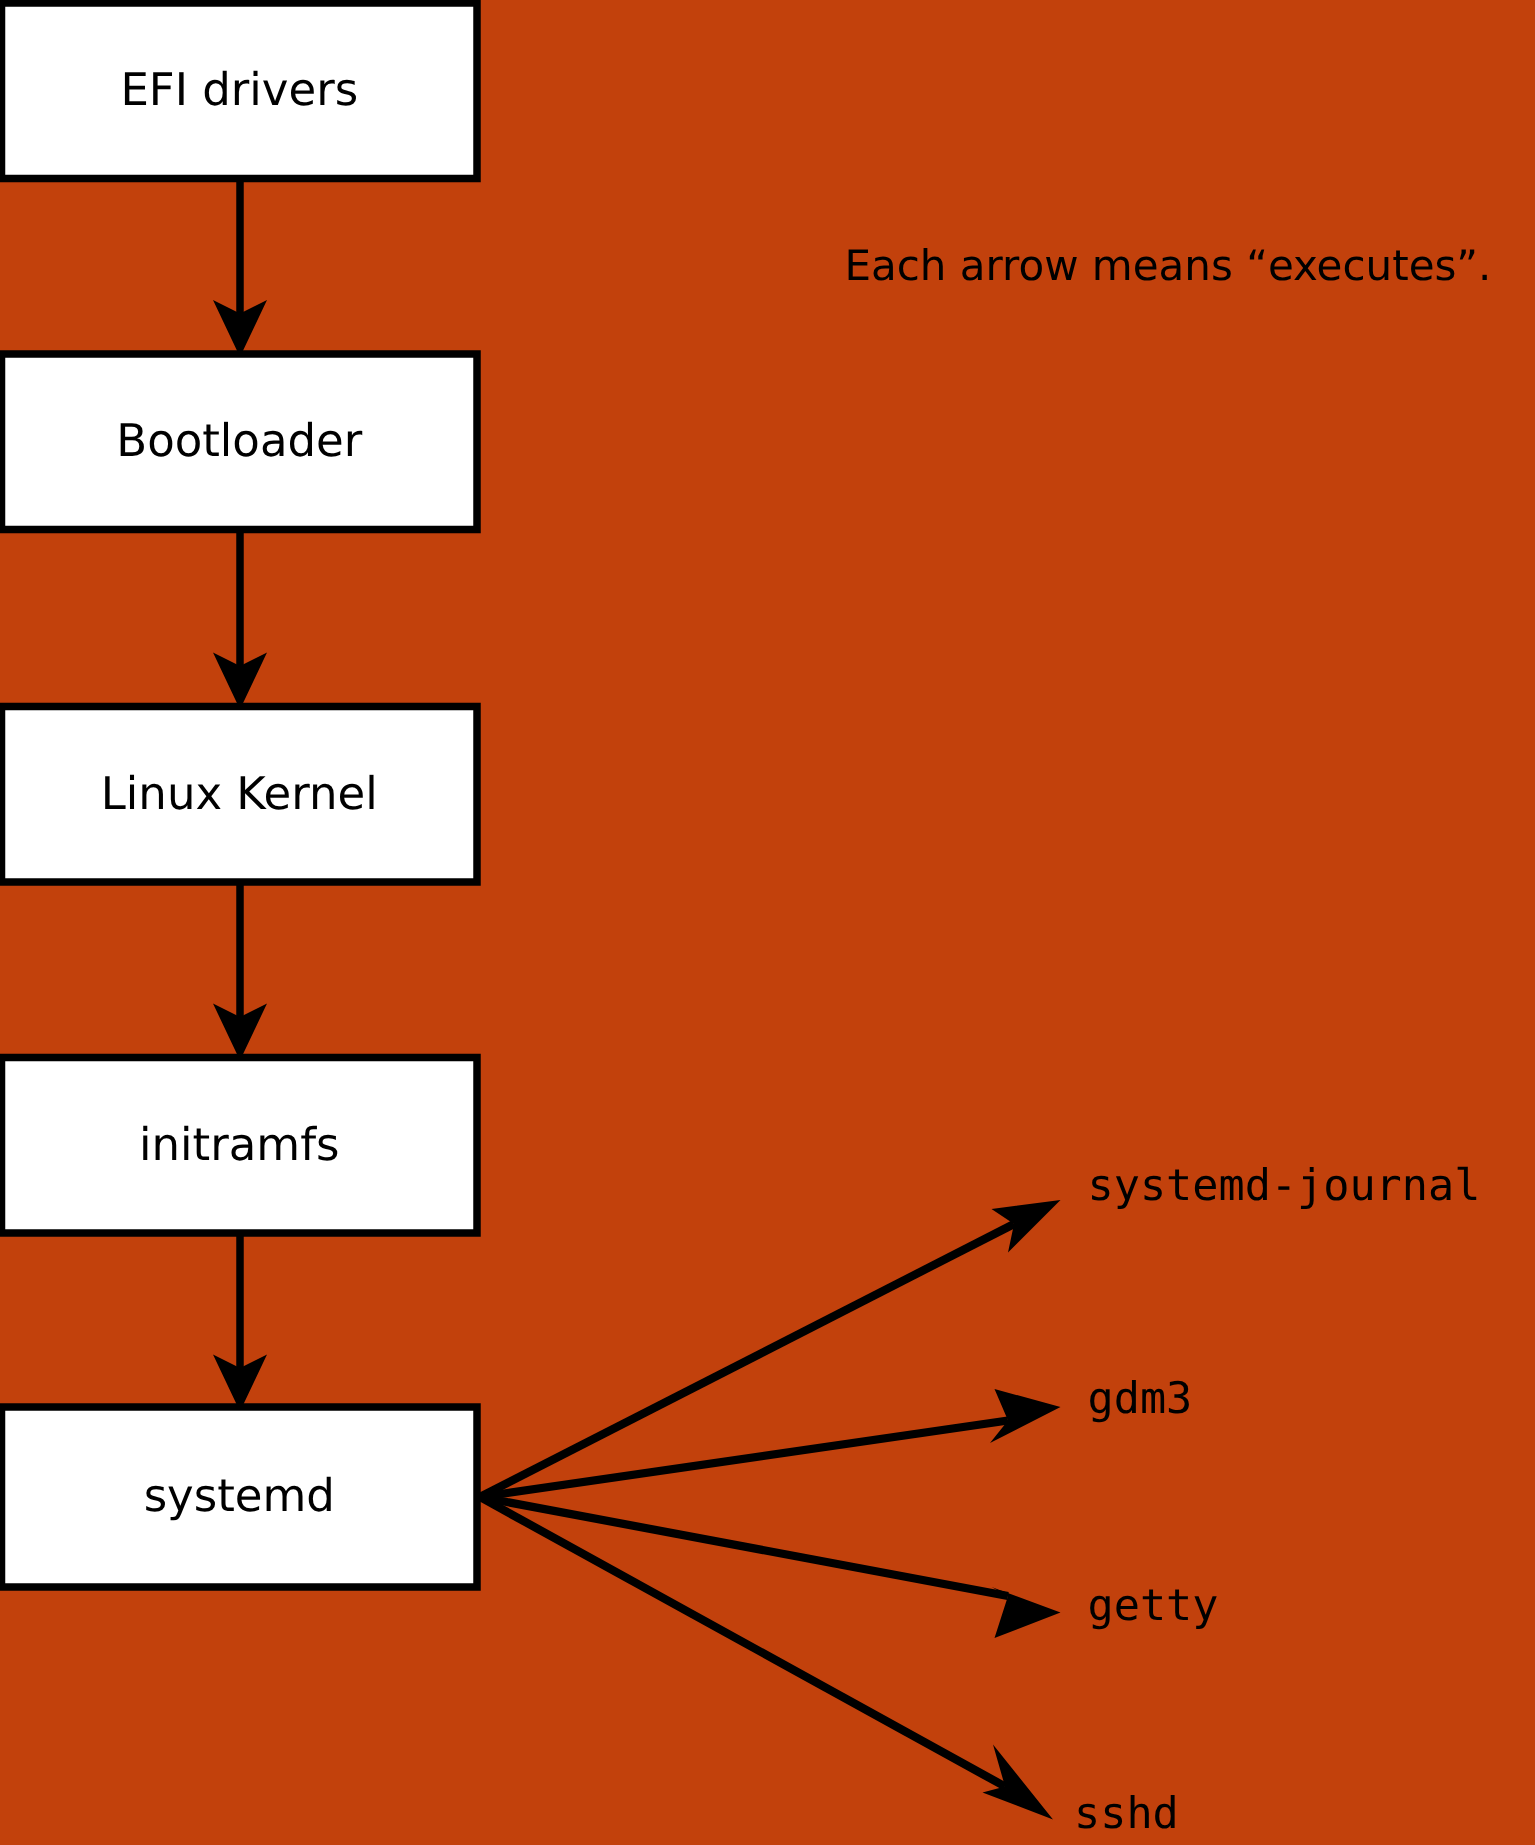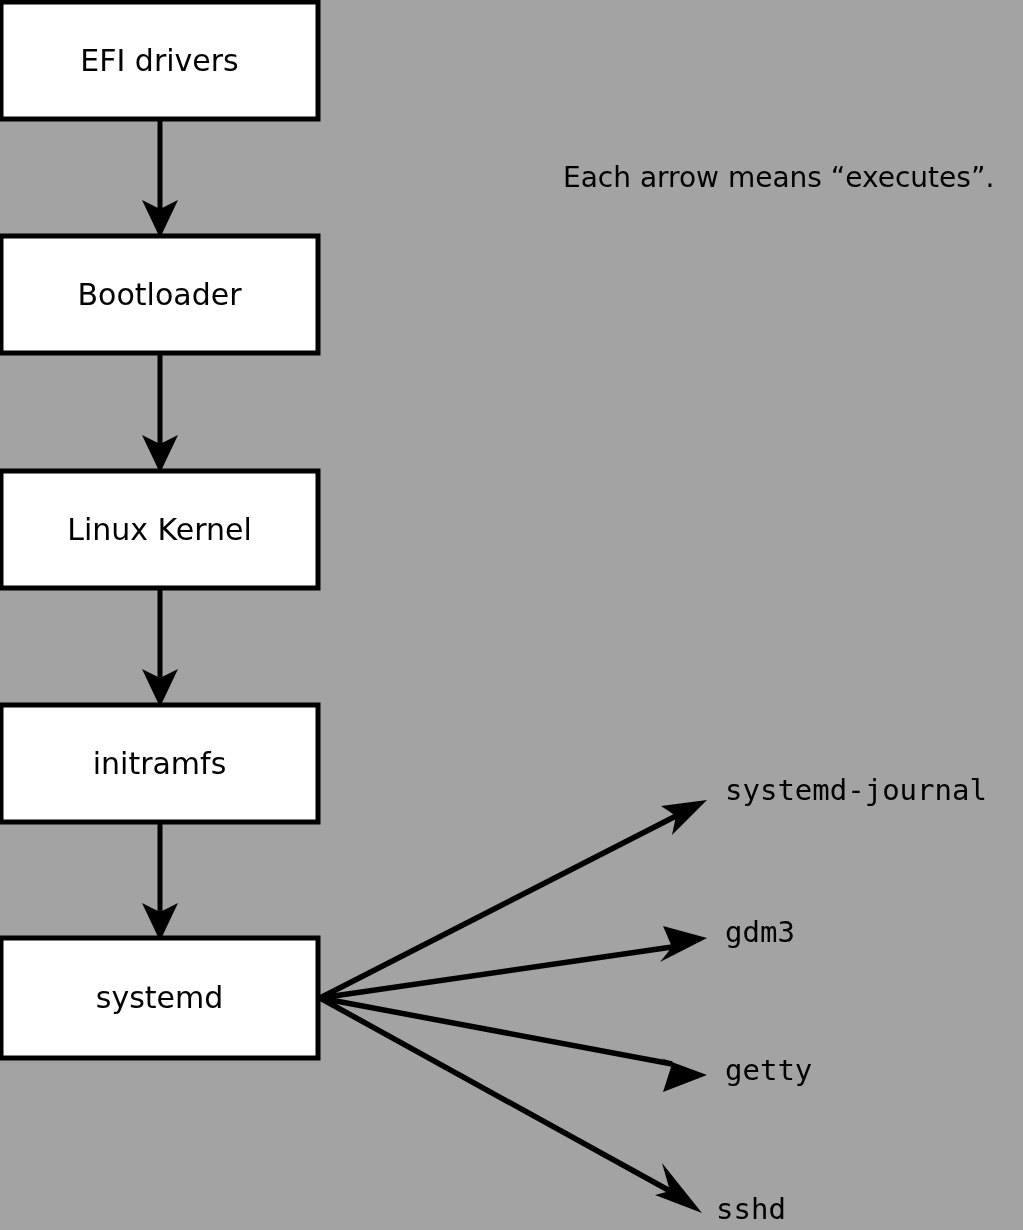--- a/index.html
+++ b/index.html
@@ -7,21 +7,21 @@
     padding: 0;
     background: #ffffff;
   }
   body {
     font-family: "DejaVu Sans", sans-serif;
   }
   #canvas {
     position: relative;
     width: 1023px;
     height: 1230px;
-    background: #a3a3a3;
+    background: #c2410c;
     overflow: hidden;
   }
   #diagram-svg {
     position: absolute;
     left: 0;
     top: 0;
     width: 1023px;
     height: 1230px;
   }
   .box-rect {

